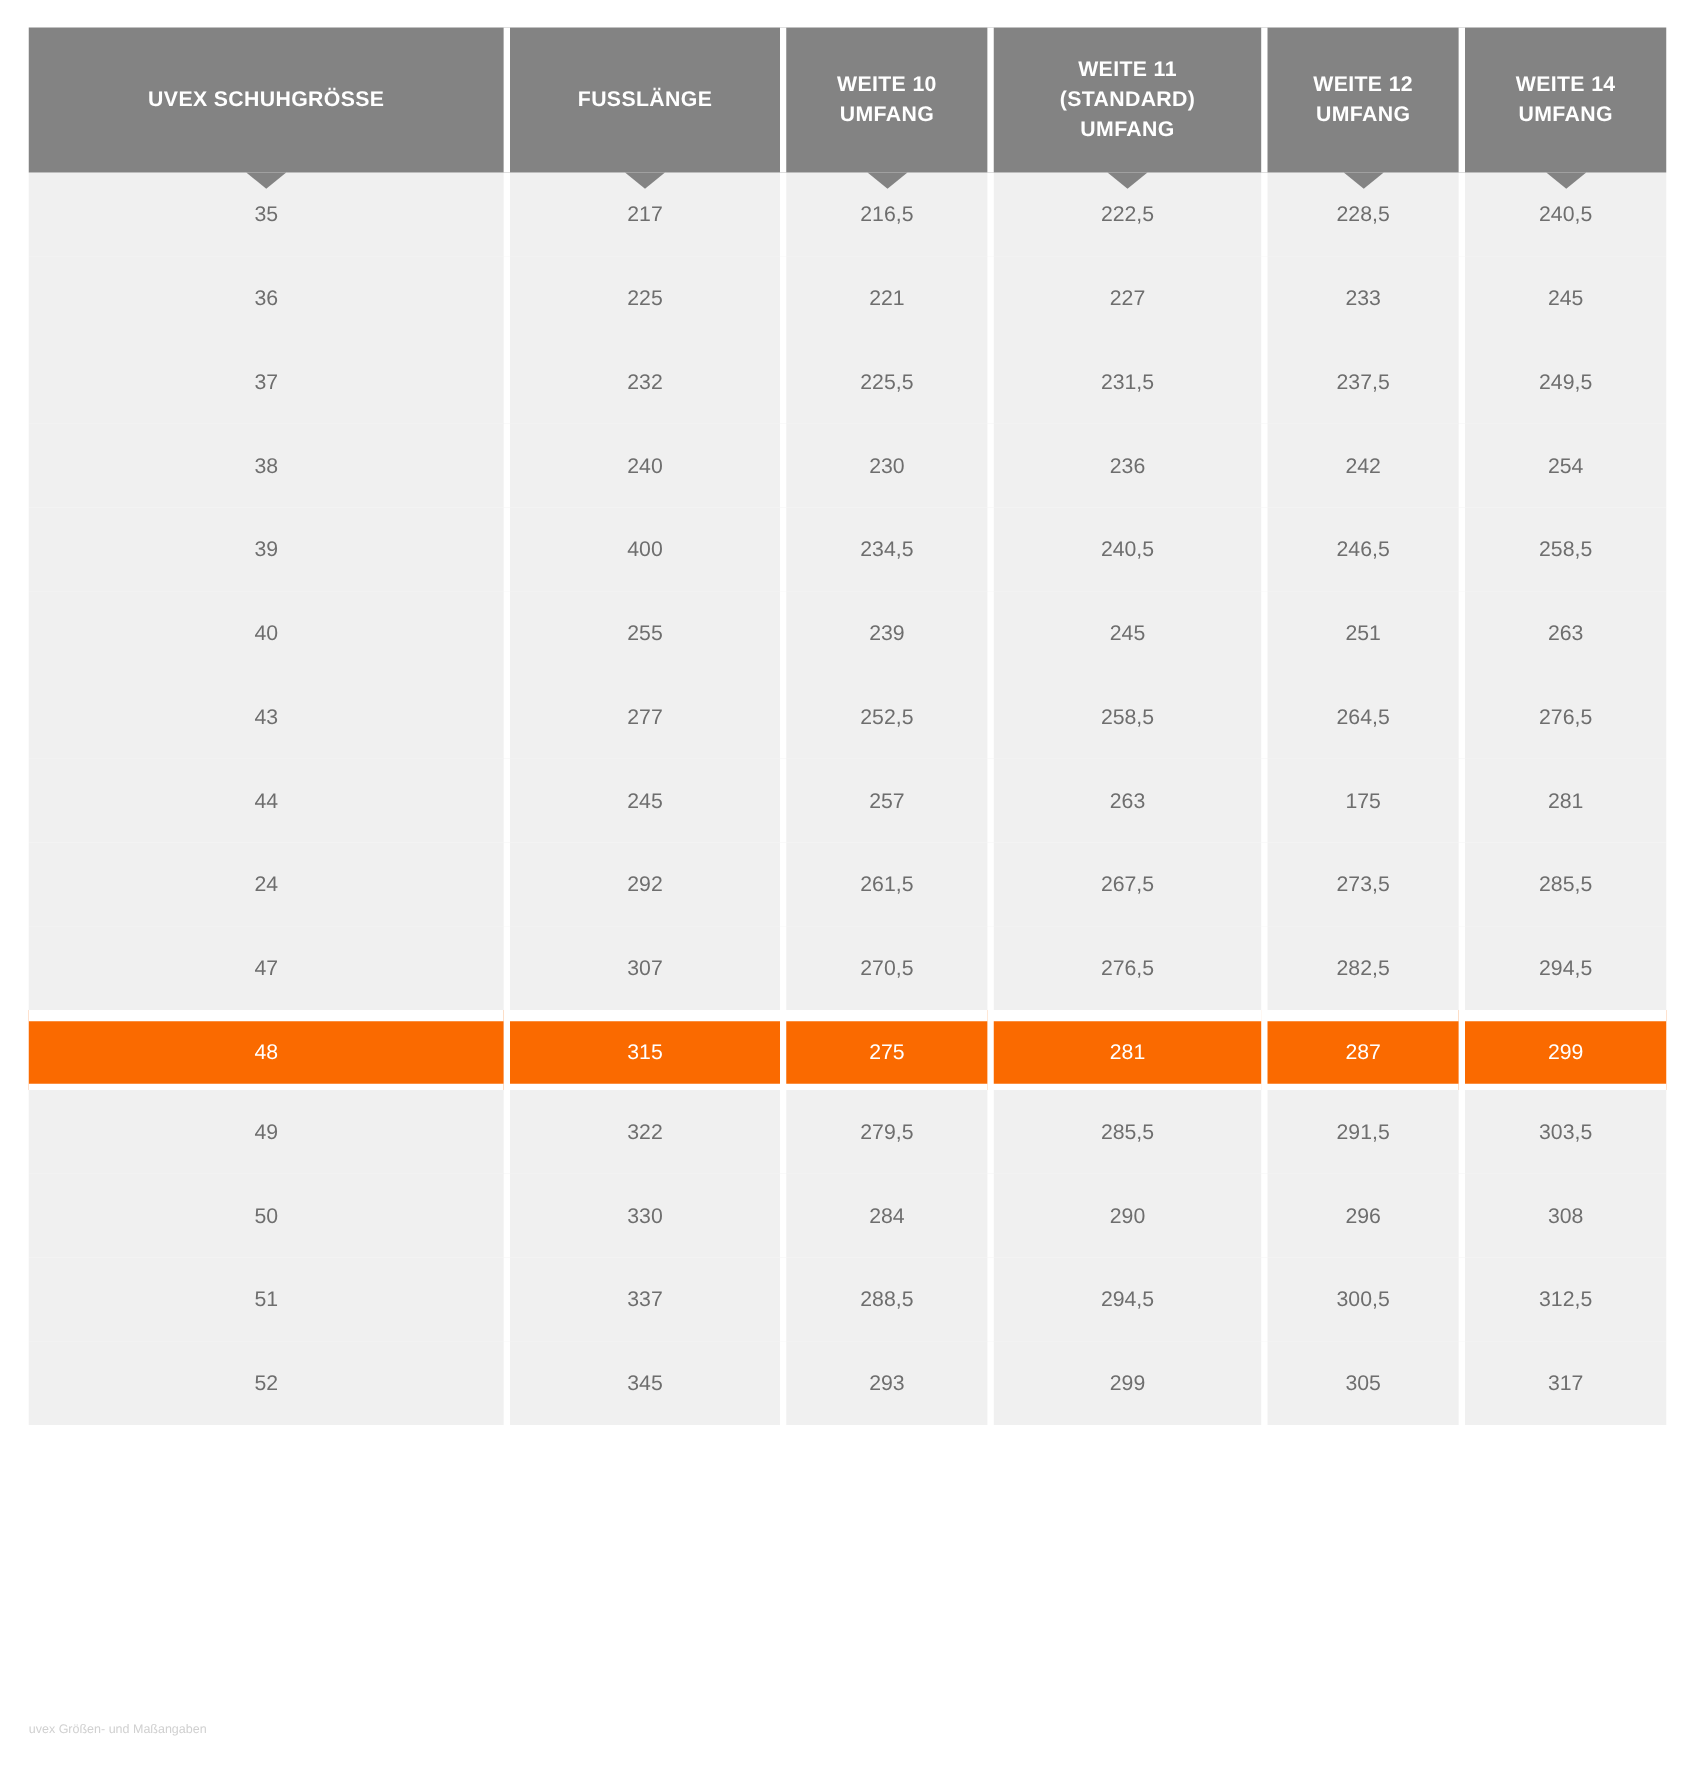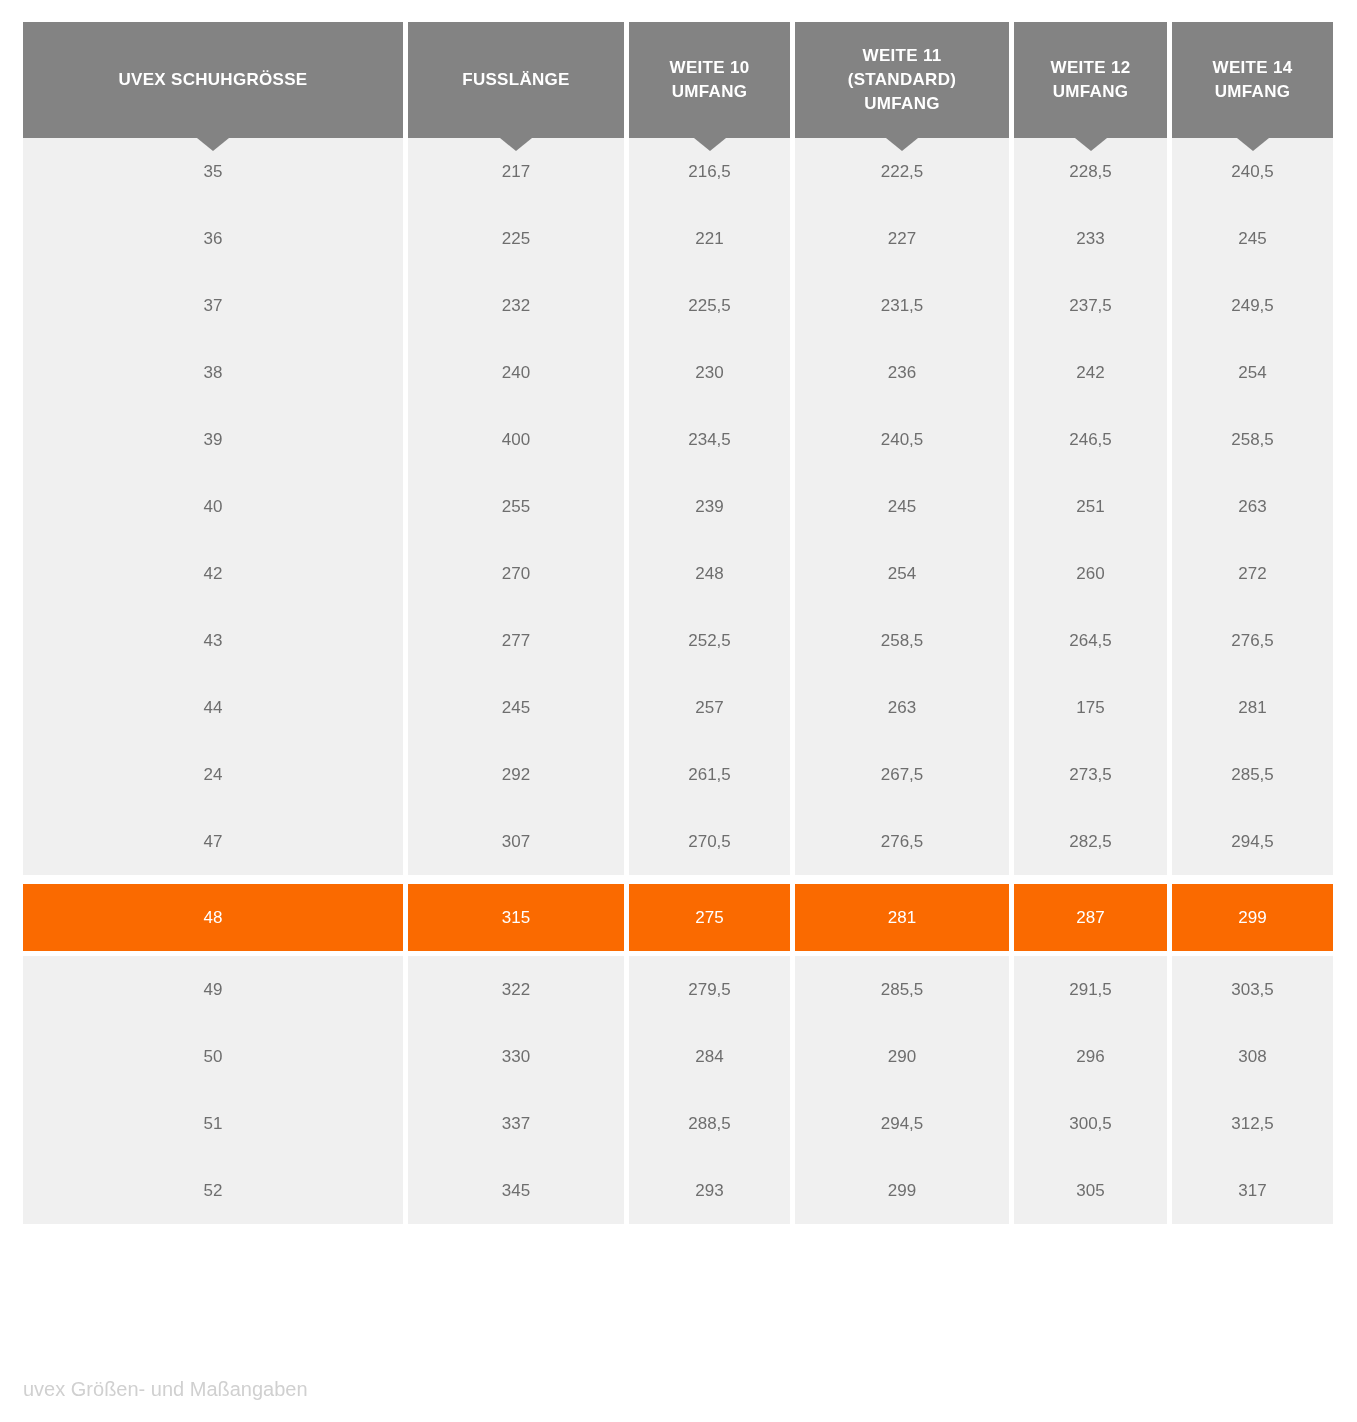--- a/index.html
+++ b/index.html
@@ -50,28 +50,28 @@
     background:var(--cell-bg);
     height:67px;
     color:var(--cell-text);
     font-size:17px;
     text-align:center;vertical-align:middle;
   }
   th + th, td + td{border-left:5px solid var(--gap);}
   tr.highlight td{
     background:var(--highlight-bg);
     color:var(--highlight-text);
-    height:81px;
+    height:64px;
     border-top:9px solid var(--gap);
     border-bottom:5px solid var(--gap);
     margin-top:25px;
   }
   .caption{
     position:absolute;left:23px;top:1378px;
-    font-size:20px;color:var(--caption-text);
+    font-size:10px;color:var(--caption-text);
   }
 </style>
 </head>
 <body>
 
 <div class="page">
   <div class="table-wrap">
     <table class="size-table">
       <colgroup>
         <col class="c1">
@@ -157,28 +157,20 @@
           </tr>
           <tr>
             <td>40</td>
             <td>255</td>
             <td>239</td>
             <td>245</td>
             <td>251</td>
             <td>263</td>
           </tr>
           <tr>
-            <td>42</td>
-            <td>270</td>
-            <td>248</td>
-            <td>254</td>
-            <td>260</td>
-            <td>272</td>
-          </tr>
-          <tr>
             <td>43</td>
             <td>277</td>
             <td>252,5</td>
             <td>258,5</td>
             <td>264,5</td>
             <td>276,5</td>
           </tr>
           <tr>
             <td>44</td>
             <td>245</td>

